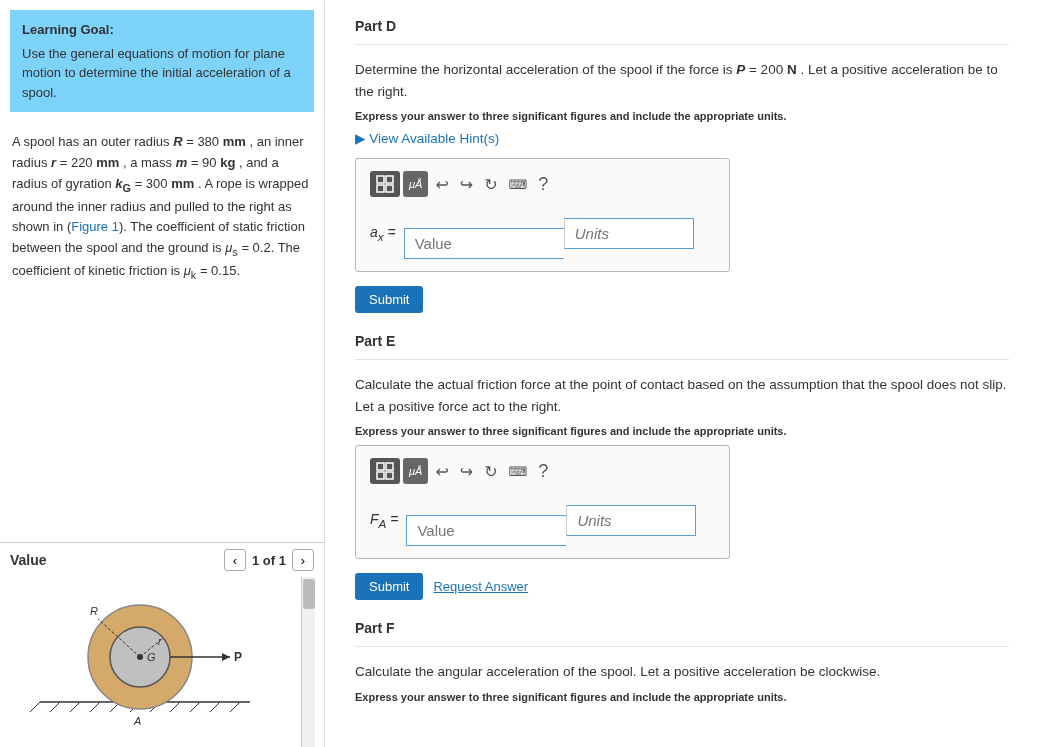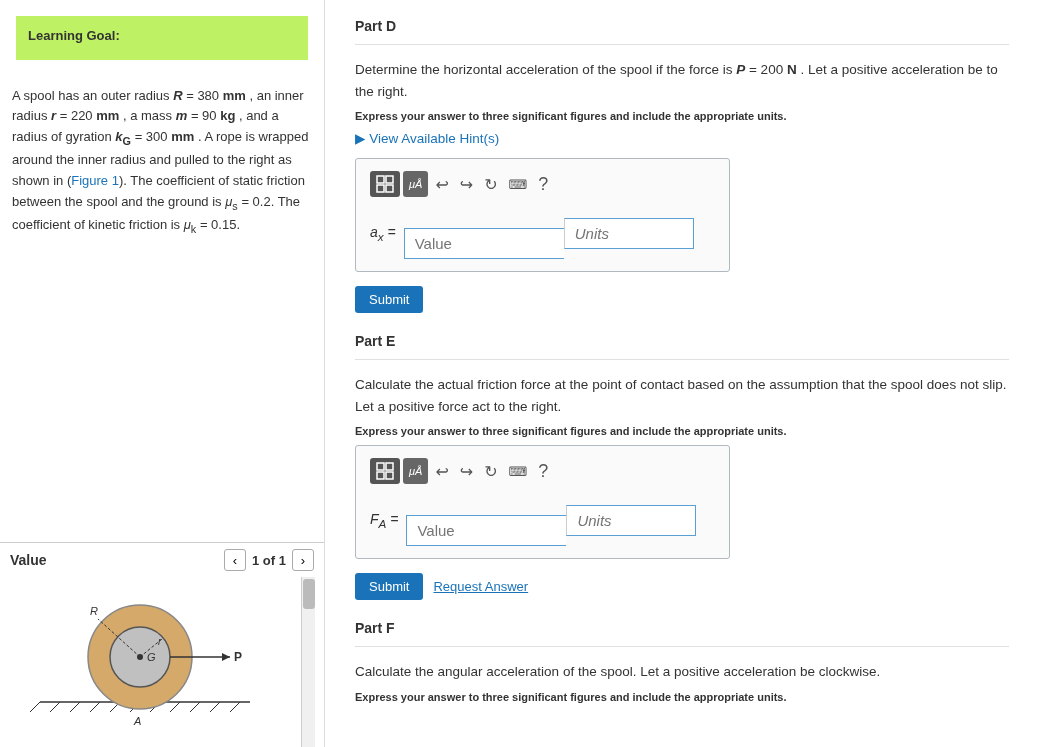--- a/index.html
+++ b/index.html
@@ -9,22 +9,22 @@
     .sidebar {
       width: 325px;
       min-width: 325px;
       background: #fff;
       border-right: 1px solid #ddd;
       display: flex;
       flex-direction: column;
       overflow: hidden;
     }
     .learning-goal-box {
-      background: #bef264;
-      margin: 16px;
+      background: #7dd3fc;
+      margin: 10px;
       padding: 10px 12px;
       font-size: 13px;
       line-height: 1.5;
     }
     .learning-goal-box .title {
       font-weight: bold;
       margin-bottom: 4px;
     }
     .problem-text {
       padding: 10px 12px;
@@ -239,20 +239,21 @@
       border-top: 1px solid #e0e0e0;
       margin: 4px 0 14px 0;
     }
   </style>
 </head>
 <body>
 
 <div class="sidebar">
   <div class="learning-goal-box">
     <div class="title">Learning Goal:</div>
+    <div>Use the general equations of motion for plane motion to determine the initial acceleration of a spool.</div>
   </div>
 
   <div class="problem-text">
     <p>
       <span>A spool has an outer radius <b><i>R</i></b> = 380 <b>mm</b> , an inner radius <b><i>r</i></b> = 220 <b>mm</b> , a mass <b><i>m</i></b> = 90 <b>kg</b> , and a radius of gyration <b><i>k</i><sub>G</sub></b> = 300 <b>mm</b> . A rope is wrapped around the inner radius and pulled to the right as shown in (<a style="color:#1a73b8;cursor:pointer;">Figure 1</a>). The coefficient of static friction between the spool and the ground is <i>μ</i><sub>s</sub> = 0.2. The coefficient of kinetic friction is <i>μ</i><sub>k</sub> = 0.15.</span>
     </p>
   </div>
 
   <div class="figure-section">
     <div class="figure-header">

